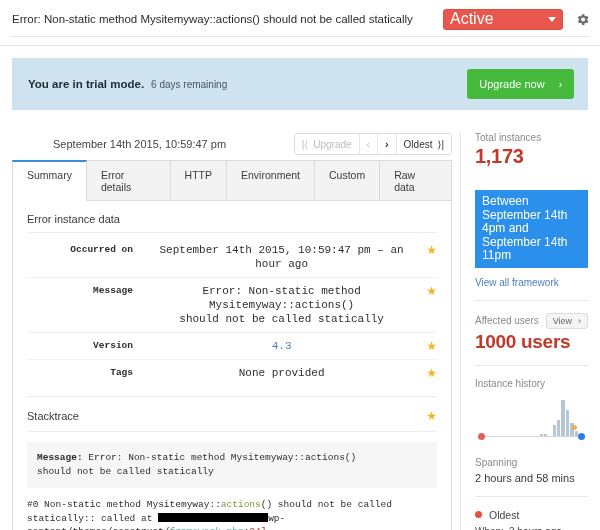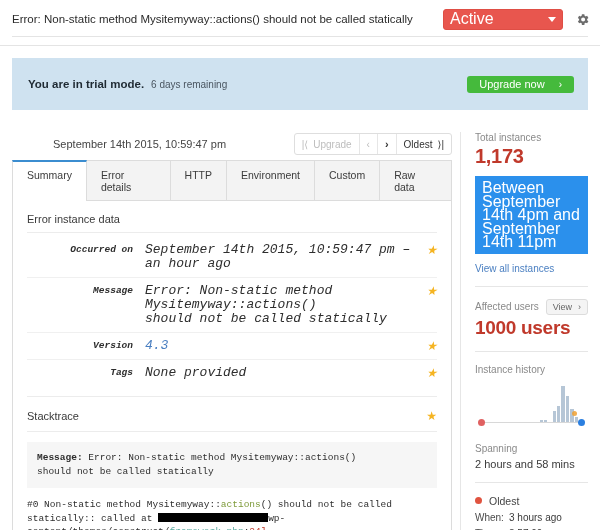--- a/index.html
+++ b/index.html
@@ -80,21 +80,21 @@
     height: 52px;
     display:flex; align-items:center;
     padding: 0 14px 0 16px;
   }
   .banner-txt { flex:1 1 auto; font-size: 11.5px; color:#1f2a33; }
   .banner-txt b { font-weight: bold; }
   .banner-sub { color:#4a5560; font-size: 10px; margin-left: 7px; }
   .btn-green {
     background:#45ba3c;
     color:#fff;
-    height: 17px;
+    height: 30px;
     border-radius: 3px;
     display:flex; align-items:center;
     padding: 0 12px;
     font-size: 11px;
     flex: 0 0 auto;
   }
   .btn-green .chev { margin-left: 14px; font-size: 10px; }
 
   
   .body {
@@ -141,40 +141,41 @@
     margin-bottom: -1px;
     padding-bottom: 8px;
   }
 
   
   .panel { border:1px solid #dcdcdc; border-top: none; padding: 12px 14px 14px 14px; }
   .sec-title { font-size: 11px; color:#3a3a3a; padding-bottom: 7px; border-bottom: 1px solid #ececec; }
   .sec-title-row { display:flex; align-items:center; }
   .sec-title-row .sec-title { flex:1 1 auto; border-bottom:none; padding-bottom:0; }
 
-  .kv { margin-top: 4px; font-style: italic; }
+  .kv { margin-top: 4px; }
   .kv-row { display:flex; align-items:flex-start; padding: 6px 0 6px 0; border-bottom: 1px solid #f0f0f0; }
   .kv-row:last-child { border-bottom: none; }
   .kv-k {
     width: 118px; flex: 0 0 118px;
     text-align: right;
     padding-right: 12px;
     font-family: "Liberation Mono", monospace;
     font-size: 9.5px;
     font-weight: bold;
     color: #2e2e2e;
     line-height: 14px;
   }
   .kv-v {
     flex: 1 1 auto;
     font-family: "Liberation Mono", monospace;
-    font-size: 13px;
+    font-size: 11px;
     color: #2e2e2e;
     line-height: 14px;
     white-space: pre-line;
+    text-align: center;
   }
   .kv-v a { color:#4a7fc1; text-decoration: none; }
   .star { flex:0 0 auto; color:#f5b422; font-size: 12px; margin-left: 8px; line-height: 14px; }
 
   .hr-thin { border-bottom: 1px solid #ececec; margin: 10px 0 0 0; }
 
   .msgbox {
     background: #f6f6f6;
     padding: 9px 10px;
     margin-top: 10px;
@@ -199,24 +200,24 @@
   .tok-num { color:#c0392b; }
   .redact { display:inline-block; background:#000; height:9px; vertical-align: -1px; }
 
   
   .rail-lbl { font-size: 10px; color:#8a8a8a; }
   .rail-big { font-size: 20px; color:#c0392b; font-weight: bold; margin-top: 2px; letter-spacing:-0.3px; }
   .rail-big.users { font-size: 19px; }
   .range-pill {
     background:#2b90ec;
     color:#fff;
-    font-size: 16px;
+    font-size: 12px;
     line-height: 13.5px;
     padding: 5px 7px;
-    margin-top: 8px;
+    margin-top: 22px;
   }
   .rail-link { font-size: 10px; color:#4a7fc1; margin-top: 9px; display:block; text-decoration:none; }
   .rail-sep { border-bottom: 1px solid #e6e6e6; margin: 12px 0 0 0; }
 
   .affected-head { display:flex; align-items:center; margin-top: 12px; }
   .affected-head .rail-lbl { flex:1 1 auto; }
   .btn-view {
     border:1px solid #dcdcdc; background:#f4f4f4;
     font-size: 9px; color:#666;
     padding: 2px 6px; border-radius:3px;
@@ -356,21 +357,21 @@
 
         </div>
       </div>
     </div>
 
     <div class="rail">
 
       <div class="rail-lbl">Total instances</div>
       <div class="rail-big">1,173</div>
       <div class="range-pill">Between September 14th 4pm and September 14th 11pm</div>
-      <a class="rail-link" href="#">View all instances</a>
+      <a class="rail-link" href="#">View all framework</a>
 
       <div class="rail-sep"></div>
 
       <div class="affected-head">
         <div class="rail-lbl">Affected users</div>
         <div class="btn-view">
           <span>View</span>
           <span>›</span>
         </div>
       </div>

